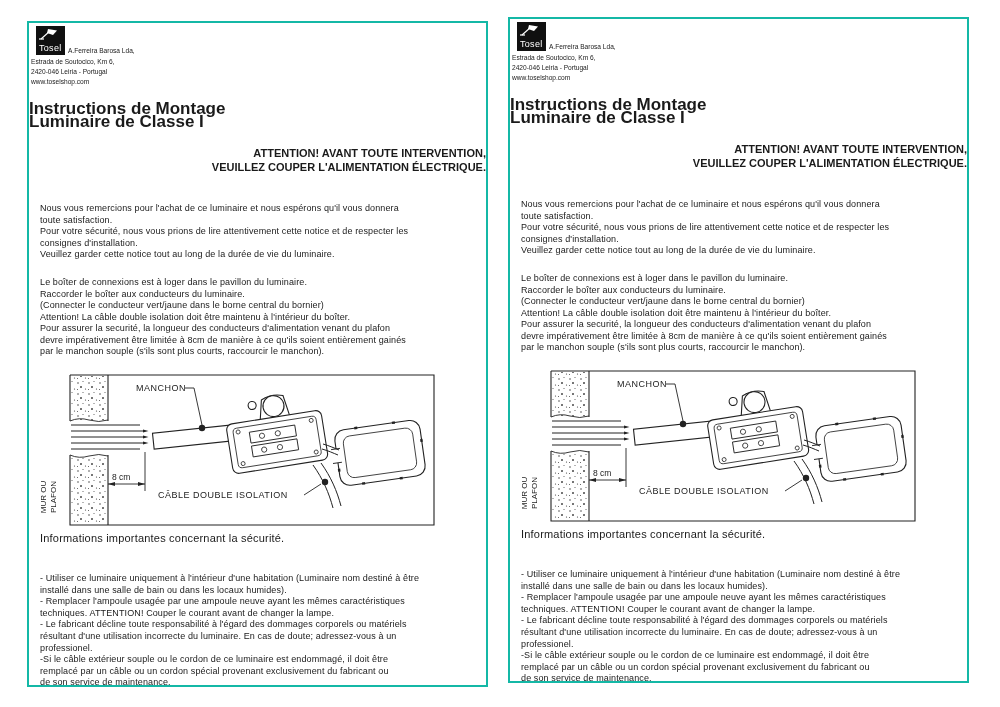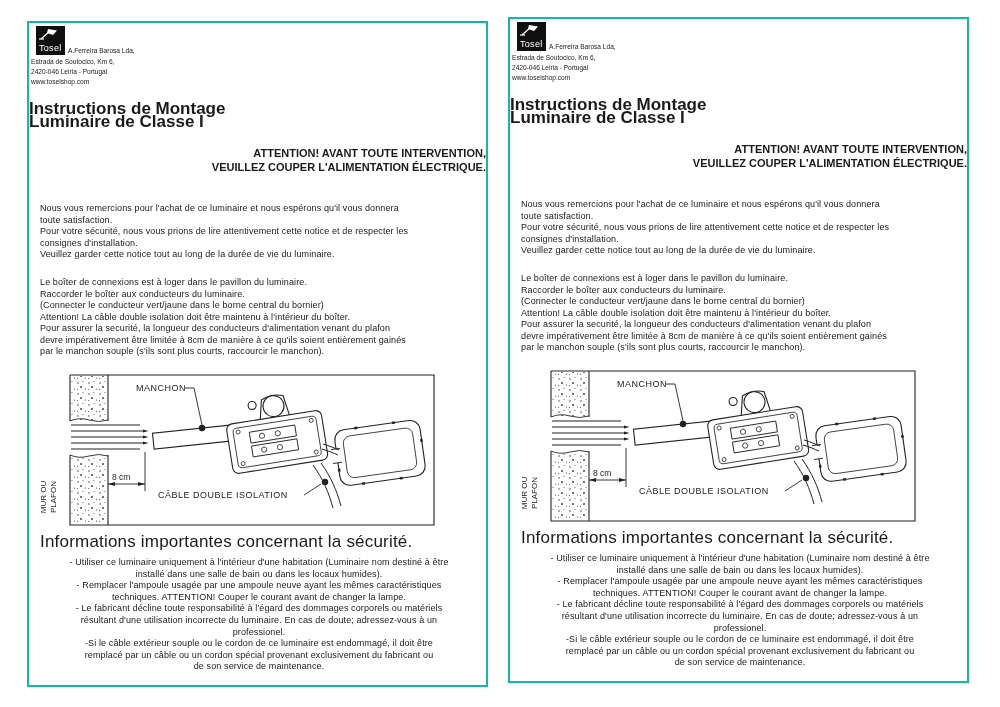--- a/index.html
+++ b/index.html
@@ -14,22 +14,22 @@
   .lamp-svg{position:absolute;left:2px;top:2px;}
   .company{left:39px;top:24px;font-size:6.6px;}
   .address{left:2px;top:34px;font-size:6.6px;line-height:10px;}
   .titleblock{left:0;top:79px;width:100%;font-size:17px;font-weight:bold;line-height:13px;}
   .warnblock{left:0;top:124px;width:100%;text-align:right;font-size:11px;font-weight:bold;line-height:13.5px;}
   .body-text{left:11px;top:0;width:438px;font-size:9px;line-height:11.6px;letter-spacing:.12px;margin-top:12px;}
   .p-intro{top:168px;}
   .p-conn{top:242px;}
   .p-sec{top:288px;}
   .diagram-wrap{left:3px;top:346px;width:444px;height:162px;}
-  .info-heading{left:11px;top:509px;font-size:17px;letter-spacing:.2px;}
-  .p-bullets{top:522px;text-align:center;}
+  .info-heading{left:11px;top:509px;font-size:11px;letter-spacing:.2px;}
+  .p-bullets{top:538px;}
   svg text{font-family:"Liberation Sans",sans-serif;fill:#222;}
 </style>
 </head>
 <body>
 
 <div id="canvas">
 
   <div class="page" id="page1">
 
     <div class="abs logo-box">

